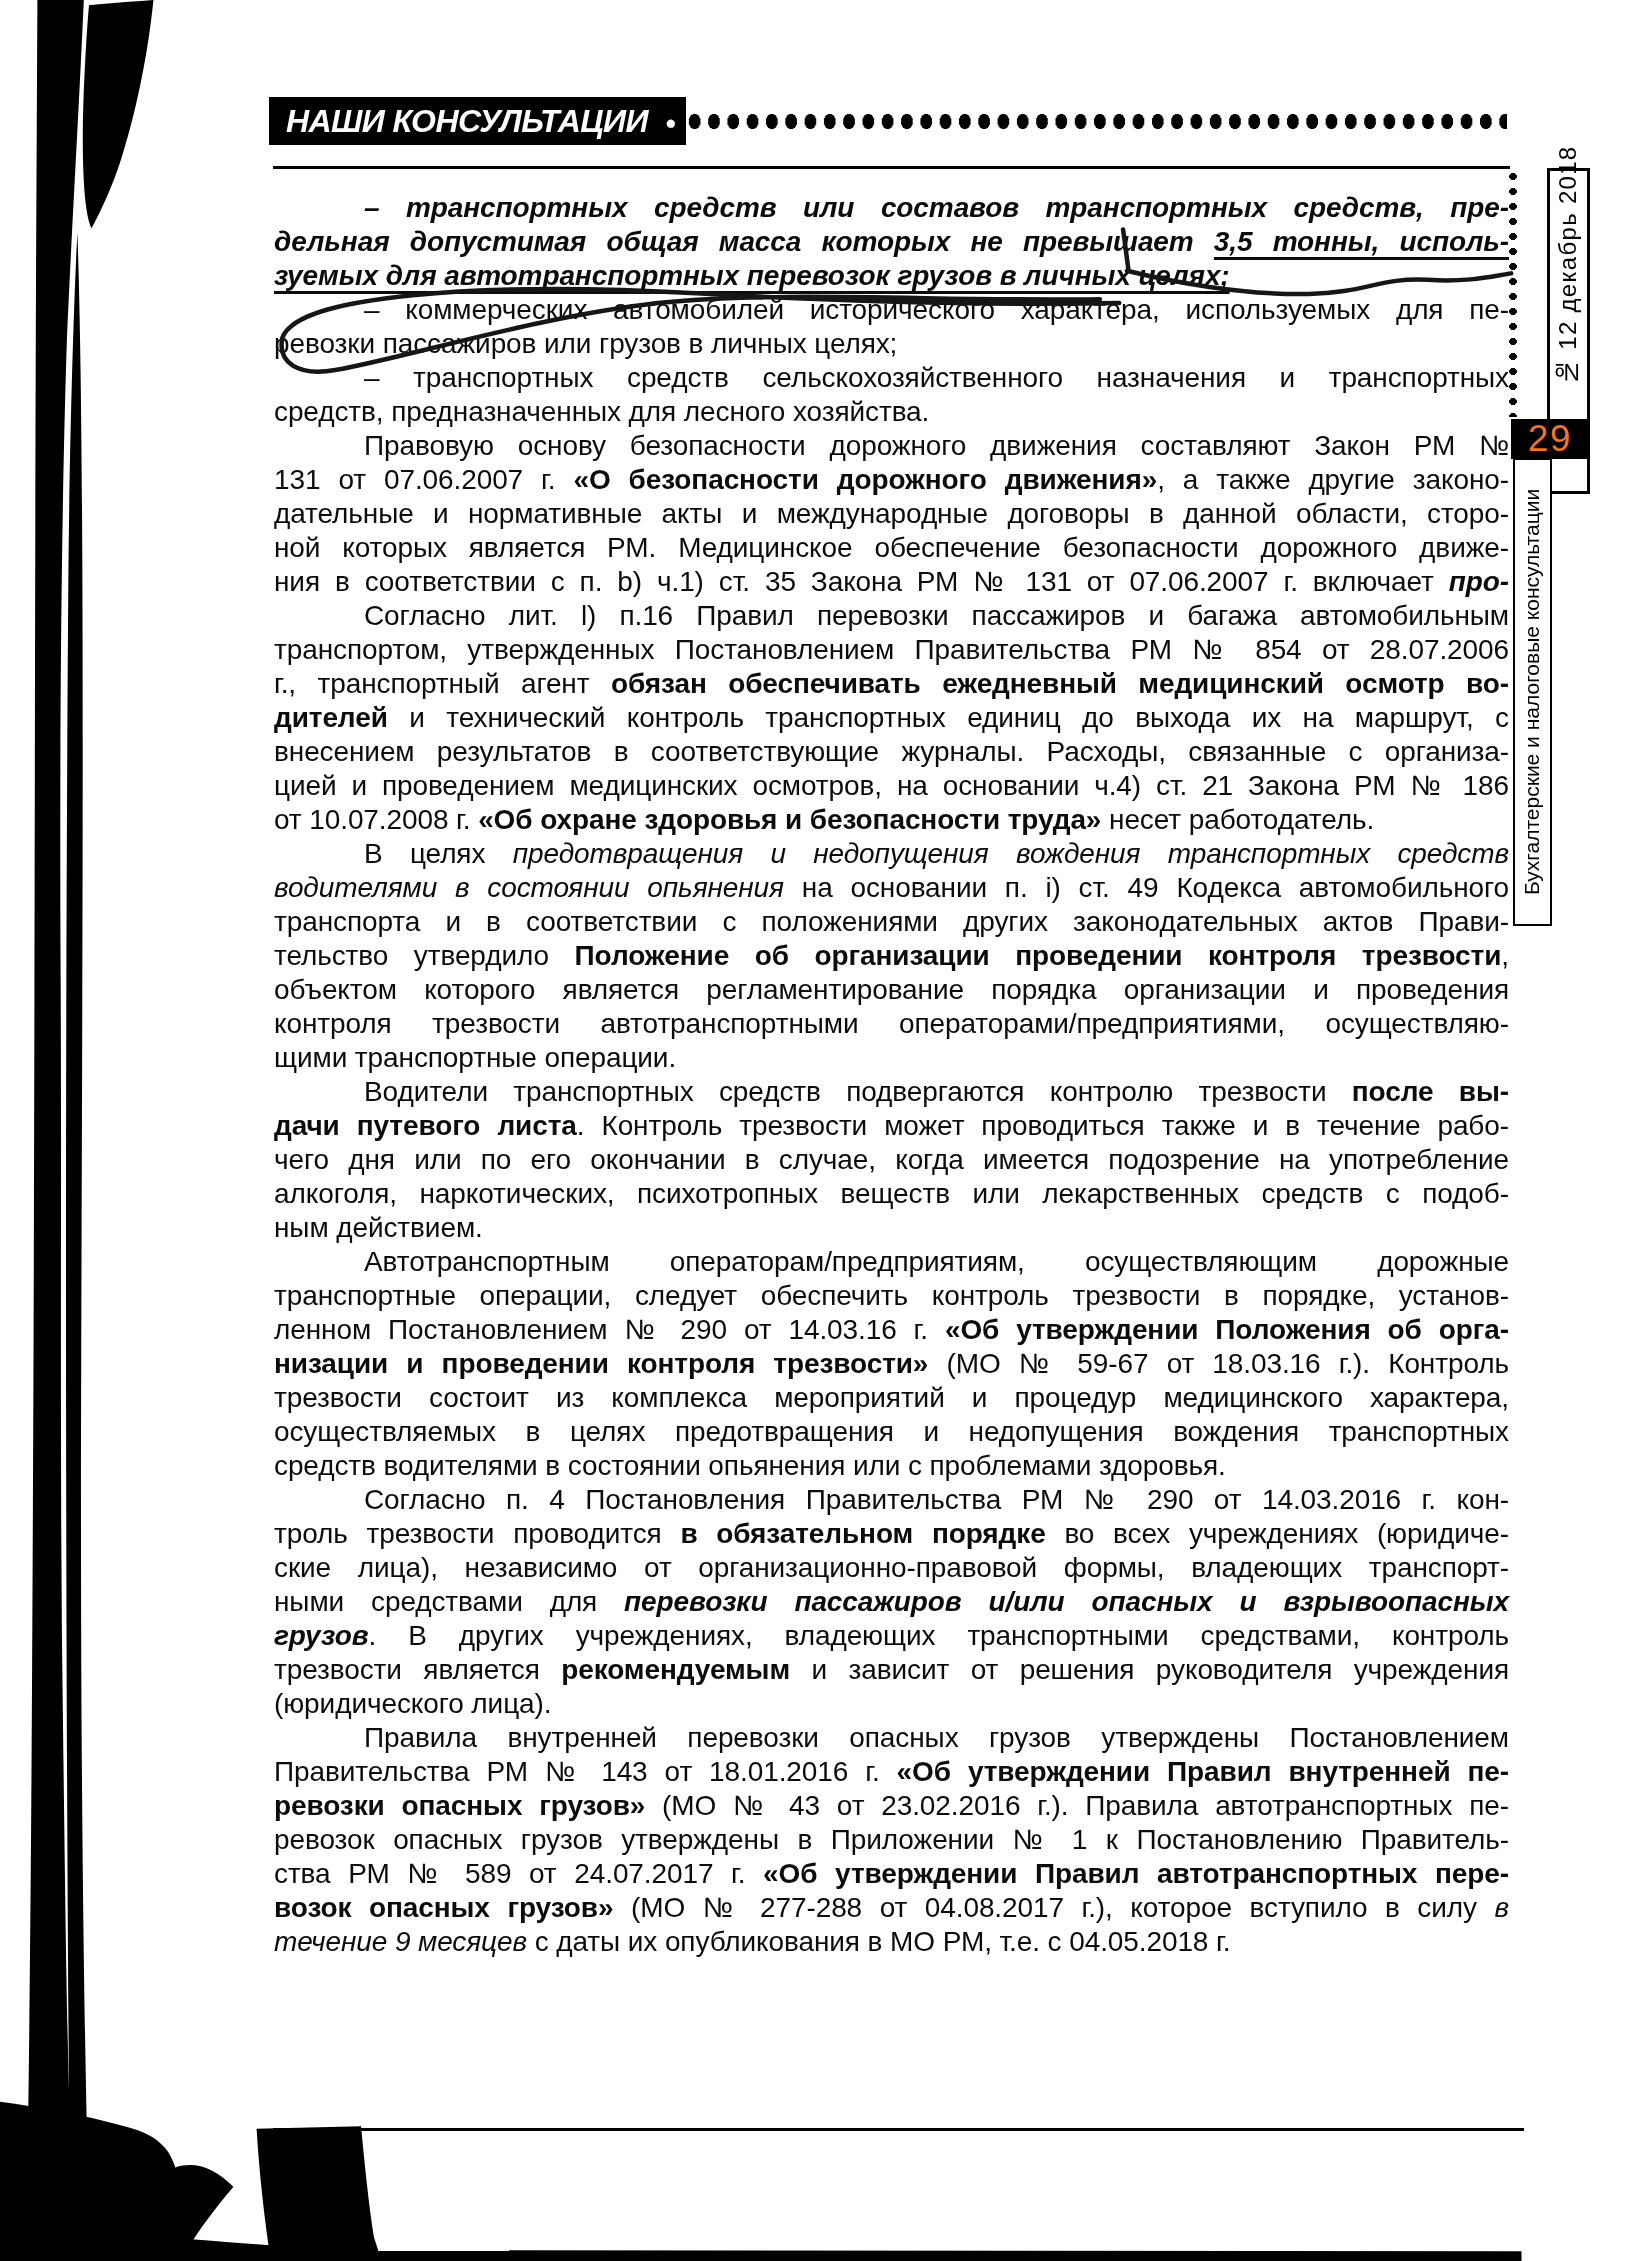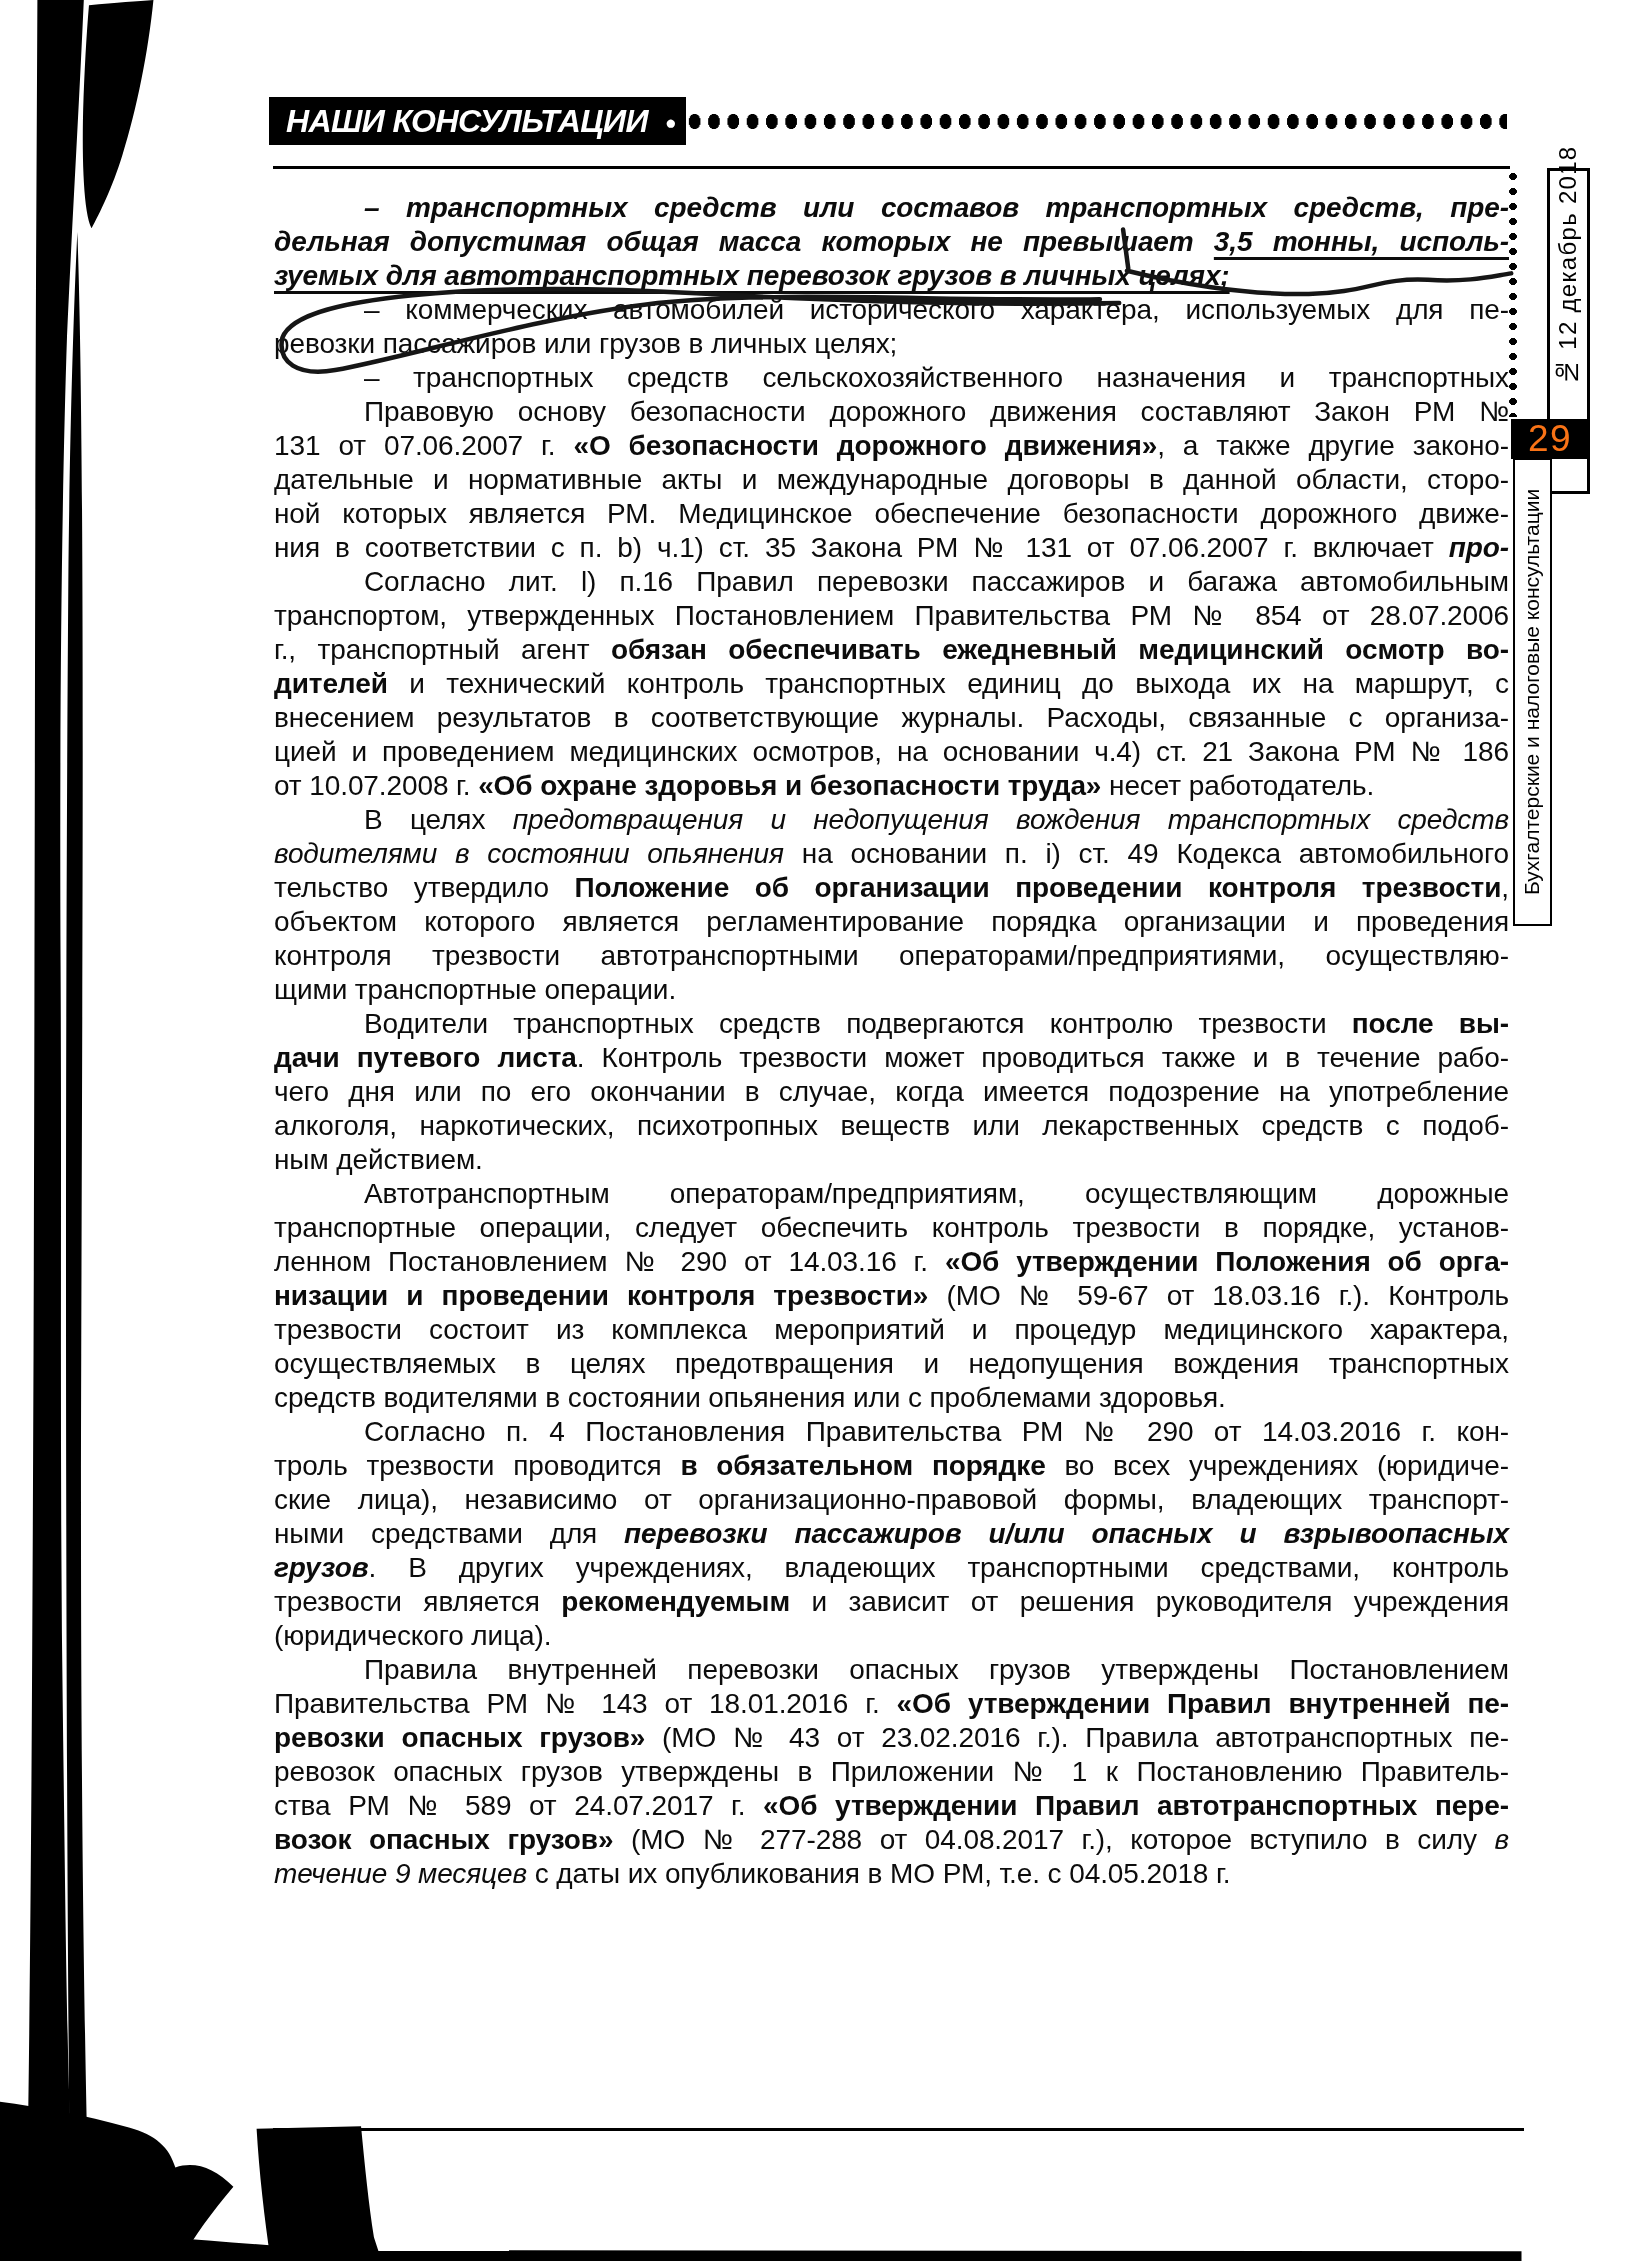--- a/index.html
+++ b/index.html
@@ -101,40 +101,42 @@
         <div class="line first"><span class="rbi">– транспортных средств или составов транспортных средств, пре-</span></div>
         <div class="line"><span class="rbi">дельная допустимая общая масса которых не превышает </span><span class="rbi ru">3,5 тонны, исполь-</span></div>
         <div class="line last"><span class="rbi ru">зуемых для автотранспортных перевозок грузов в личных целях;</span></div>
       </div>
       <div class="para">
         <div class="line first"><span>– коммерческих автомобилей исторического характера, используемых для пе-</span></div>
         <div class="line last"><span>ревозки пассажиров или грузов в личных целях;</span></div>
       </div>
       <div class="para">
         <div class="line first"><span>– транспортных средств сельскохозяйственного назначения и транспортных</span></div>
+        <div class="line last"><span>средств, предназначенных для лесного хозяйства.</span></div>
       </div>
       <div class="para">
         <div class="line first"><span>Правовую основу безопасности дорожного движения составляют Закон РМ №</span></div>
         <div class="line"><span>131 от 07.06.2007 г. </span><span class="rb">«О безопасности дорожного движения»</span><span>, а также другие законо-</span></div>
         <div class="line"><span>дательные и нормативные акты и международные договоры в данной области, сторо-</span></div>
         <div class="line"><span>ной которых является РМ. Медицинское обеспечение безопасности дорожного движе-</span></div>
         <div class="line"><span>ния в соответствии с п. b) ч.1) ст. 35 Закона РМ № 131 от 07.06.2007 г. включает </span><span class="rbi">про-</span></div>
       </div>
       <div class="para">
         <div class="line first"><span>Согласно лит. l) п.16 Правил перевозки пассажиров и багажа автомобильным</span></div>
         <div class="line"><span>транспортом, утвержденных Постановлением Правительства РМ № 854 от 28.07.2006</span></div>
         <div class="line"><span>г., транспортный агент </span><span class="rb">обязан обеспечивать ежедневный медицинский осмотр во-</span></div>
         <div class="line"><span class="rb">дителей</span><span> и технический контроль транспортных единиц до выхода их на маршрут, с</span></div>
         <div class="line"><span>внесением результатов в соответствующие журналы. Расходы, связанные с организа-</span></div>
         <div class="line"><span>цией и проведением медицинских осмотров, на основании ч.4) ст. 21 Закона РМ № 186</span></div>
         <div class="line last"><span>от 10.07.2008 г. </span><span class="rb">«Об охране здоровья и безопасности труда»</span><span> несет работодатель.</span></div>
       </div>
       <div class="para">
         <div class="line first"><span>В целях </span><span class="ri">предотвращения и недопущения вождения транспортных средств</span></div>
         <div class="line"><span class="ri">водителями в состоянии опьянения</span><span> на основании п. i) ст. 49 Кодекса автомобильного</span></div>
+        <div class="line"><span>транспорта и в соответствии с положениями других законодательных актов Прави-</span></div>
         <div class="line"><span>тельство утвердило </span><span class="rb">Положение об организации проведении контроля трезвости</span><span>,</span></div>
         <div class="line"><span>объектом которого является регламентирование порядка организации и проведения</span></div>
         <div class="line"><span>контроля трезвости автотранспортными операторами/предприятиями, осуществляю-</span></div>
         <div class="line last"><span>щими транспортные операции.</span></div>
       </div>
       <div class="para">
         <div class="line first"><span>Водители транспортных средств подвергаются контролю трезвости </span><span class="rb">после вы-</span></div>
         <div class="line"><span class="rb">дачи путевого листа</span><span>. Контроль трезвости может проводиться также и в течение рабо-</span></div>
         <div class="line"><span>чего дня или по его окончании в случае, когда имеется подозрение на употребление</span></div>
         <div class="line"><span>алкоголя, наркотических, психотропных веществ или лекарственных средств с подоб-</span></div>

